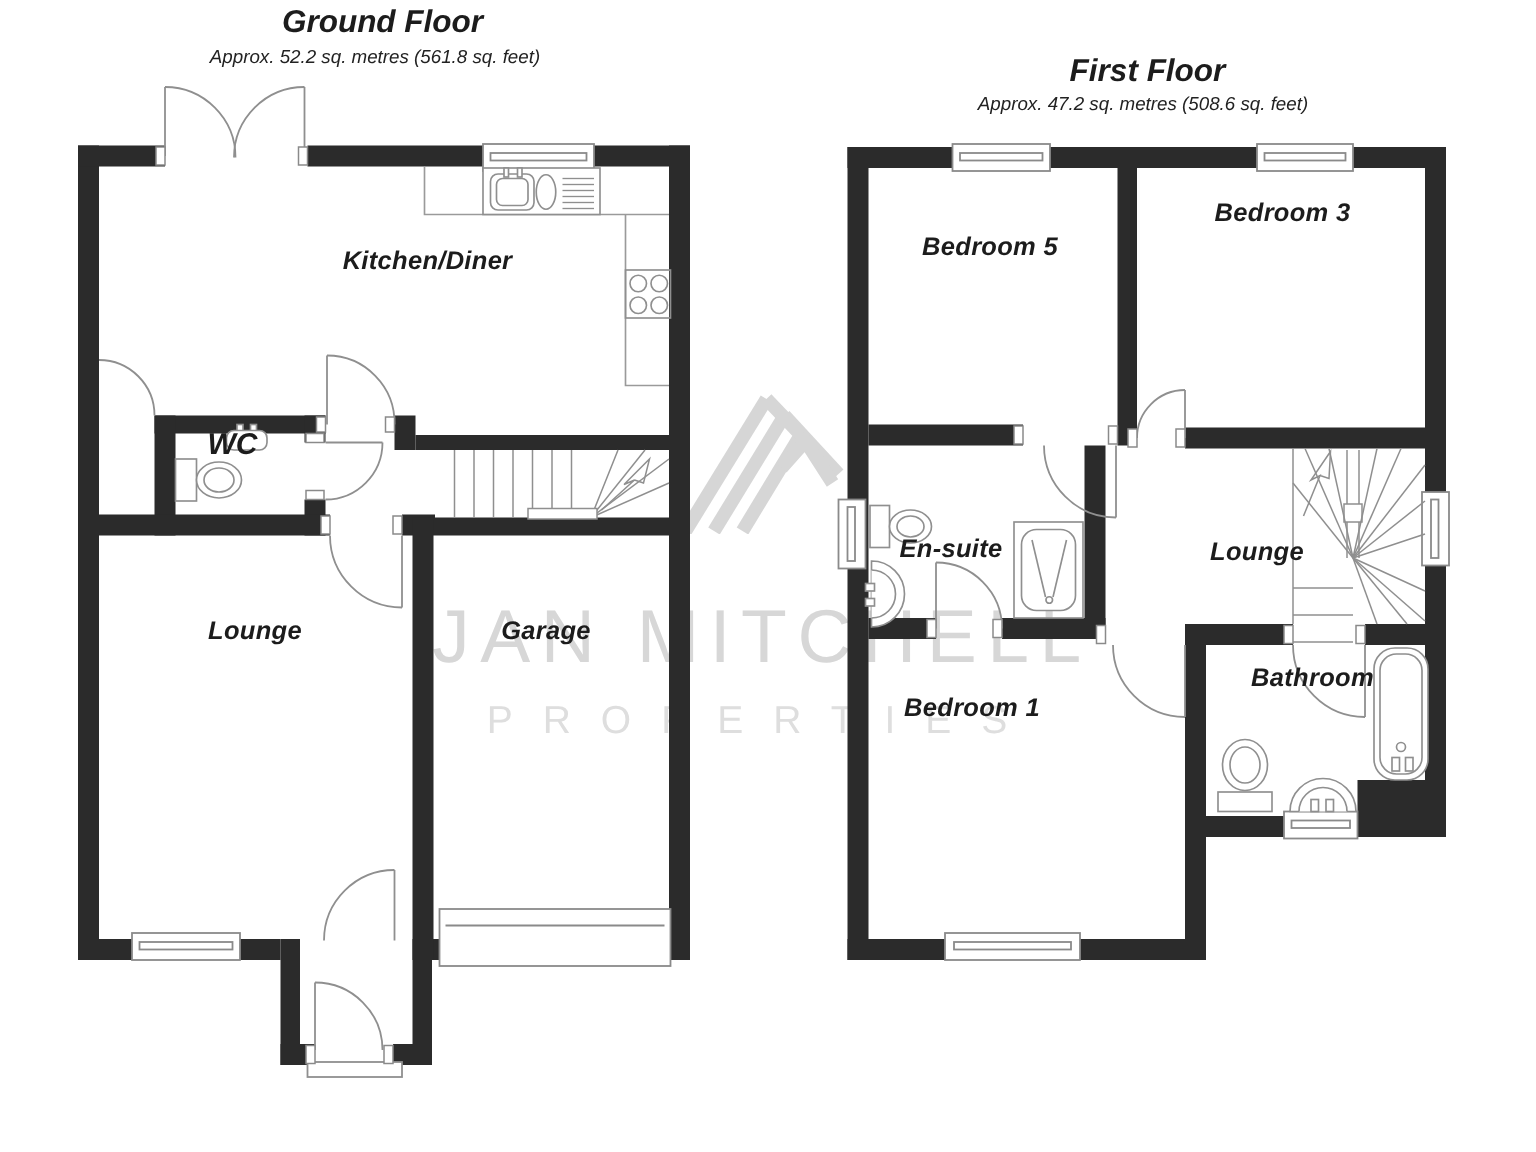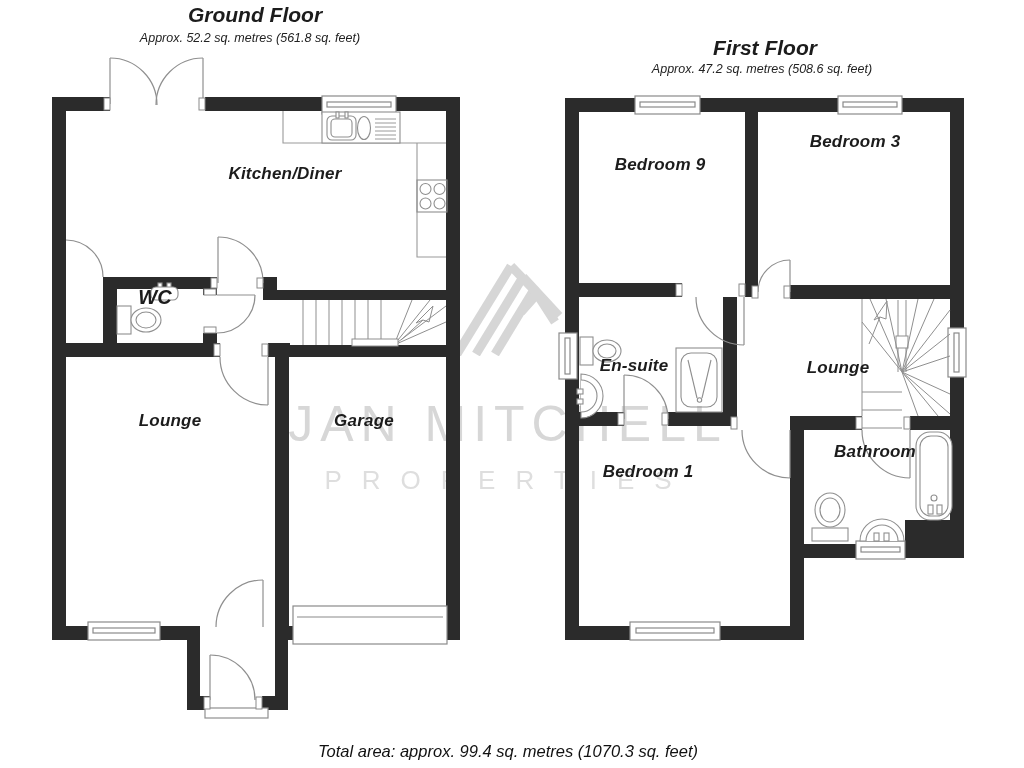--- a/index.html
+++ b/index.html
@@ -333,22 +333,21 @@
     <div class="lbl floor-sub" style="left:250px;top:38px;text-align:center;">Approx. 52.2 sq. metres (561.8 sq. feet)</div>
 
     <div class="lbl floor-title" style="left:765px;top:48px;">First Floor</div>
     <div class="lbl floor-sub" style="left:762px;top:69px;">Approx. 47.2 sq. metres (508.6 sq. feet)</div>
 
     <div class="lbl room" style="left:250px;top:174px;margin-left:35px;">Kitchen/Diner</div>
     <div class="lbl room-sm" style="left:155px;top:297px;">WC</div>
     <div class="lbl room" style="left:170px;top:421px;">Lounge</div>
     <div class="lbl room" style="left:364px;top:421px;">Garage</div>
 
-    <div class="lbl room" style="left:660px;top:165px;">Bedroom 9</div>
+    <div class="lbl room" style="left:660px;top:165px;">Bedroom 5</div>
     <div class="lbl room" style="left:855px;top:142px;">Bedroom 3</div>
     <div class="lbl room" style="left:634px;top:366px;">En-suite</div>
     <div class="lbl room" style="left:838px;top:368px;">Lounge</div>
     <div class="lbl room" style="left:648px;top:472px;">Bedroom 1</div>
     <div class="lbl room" style="left:875px;top:452px;">Bathroom</div>
 
-    <div class="lbl footer" style="left:508px;top:751px;">Total area: approx. 99.4 sq. metres (1070.3 sq. feet)</div>
   </div>
 </div>
 
 </body></html>

